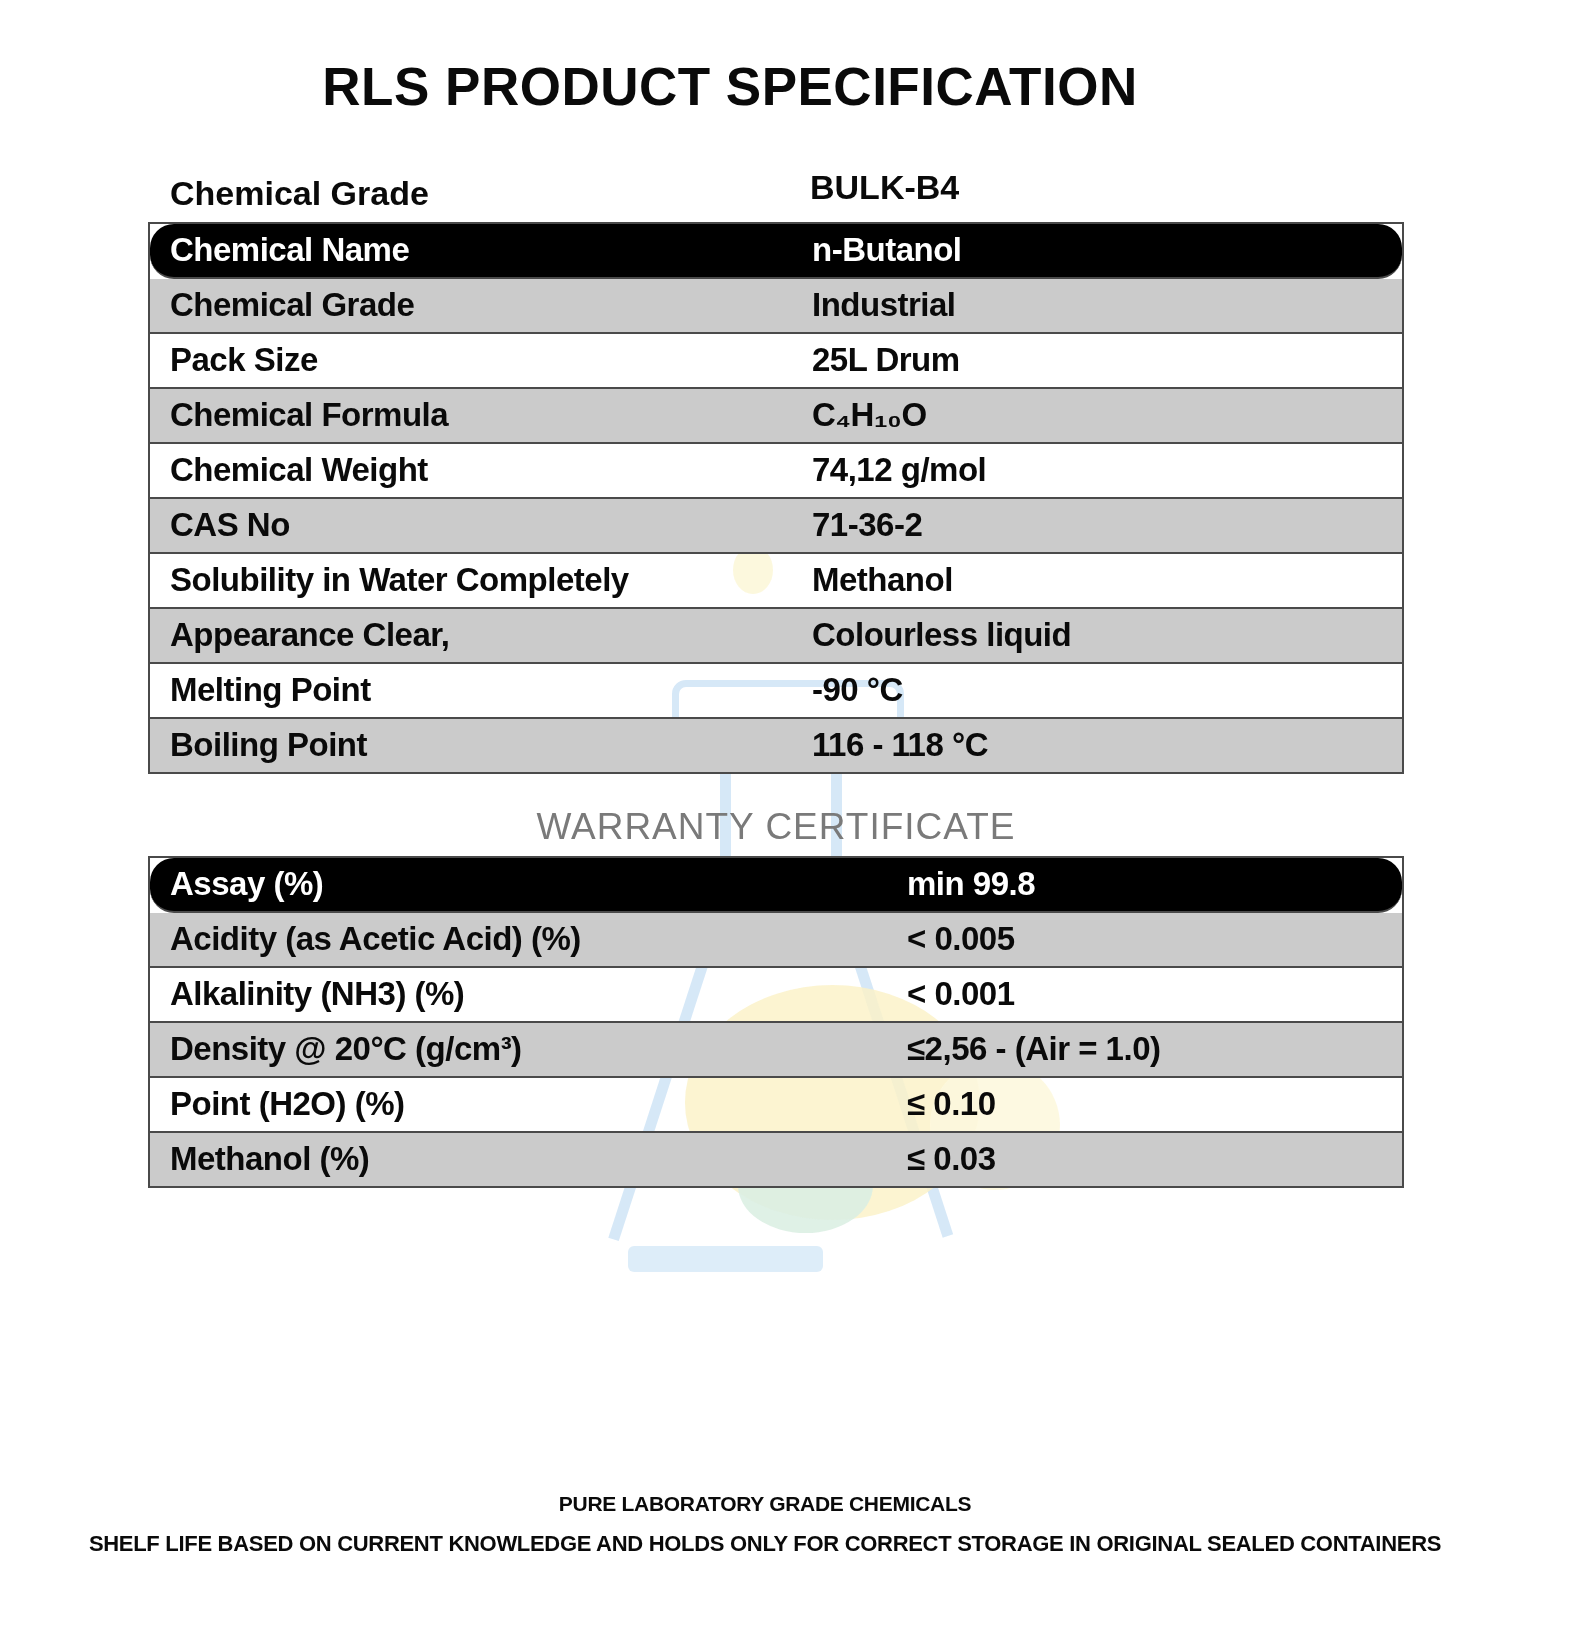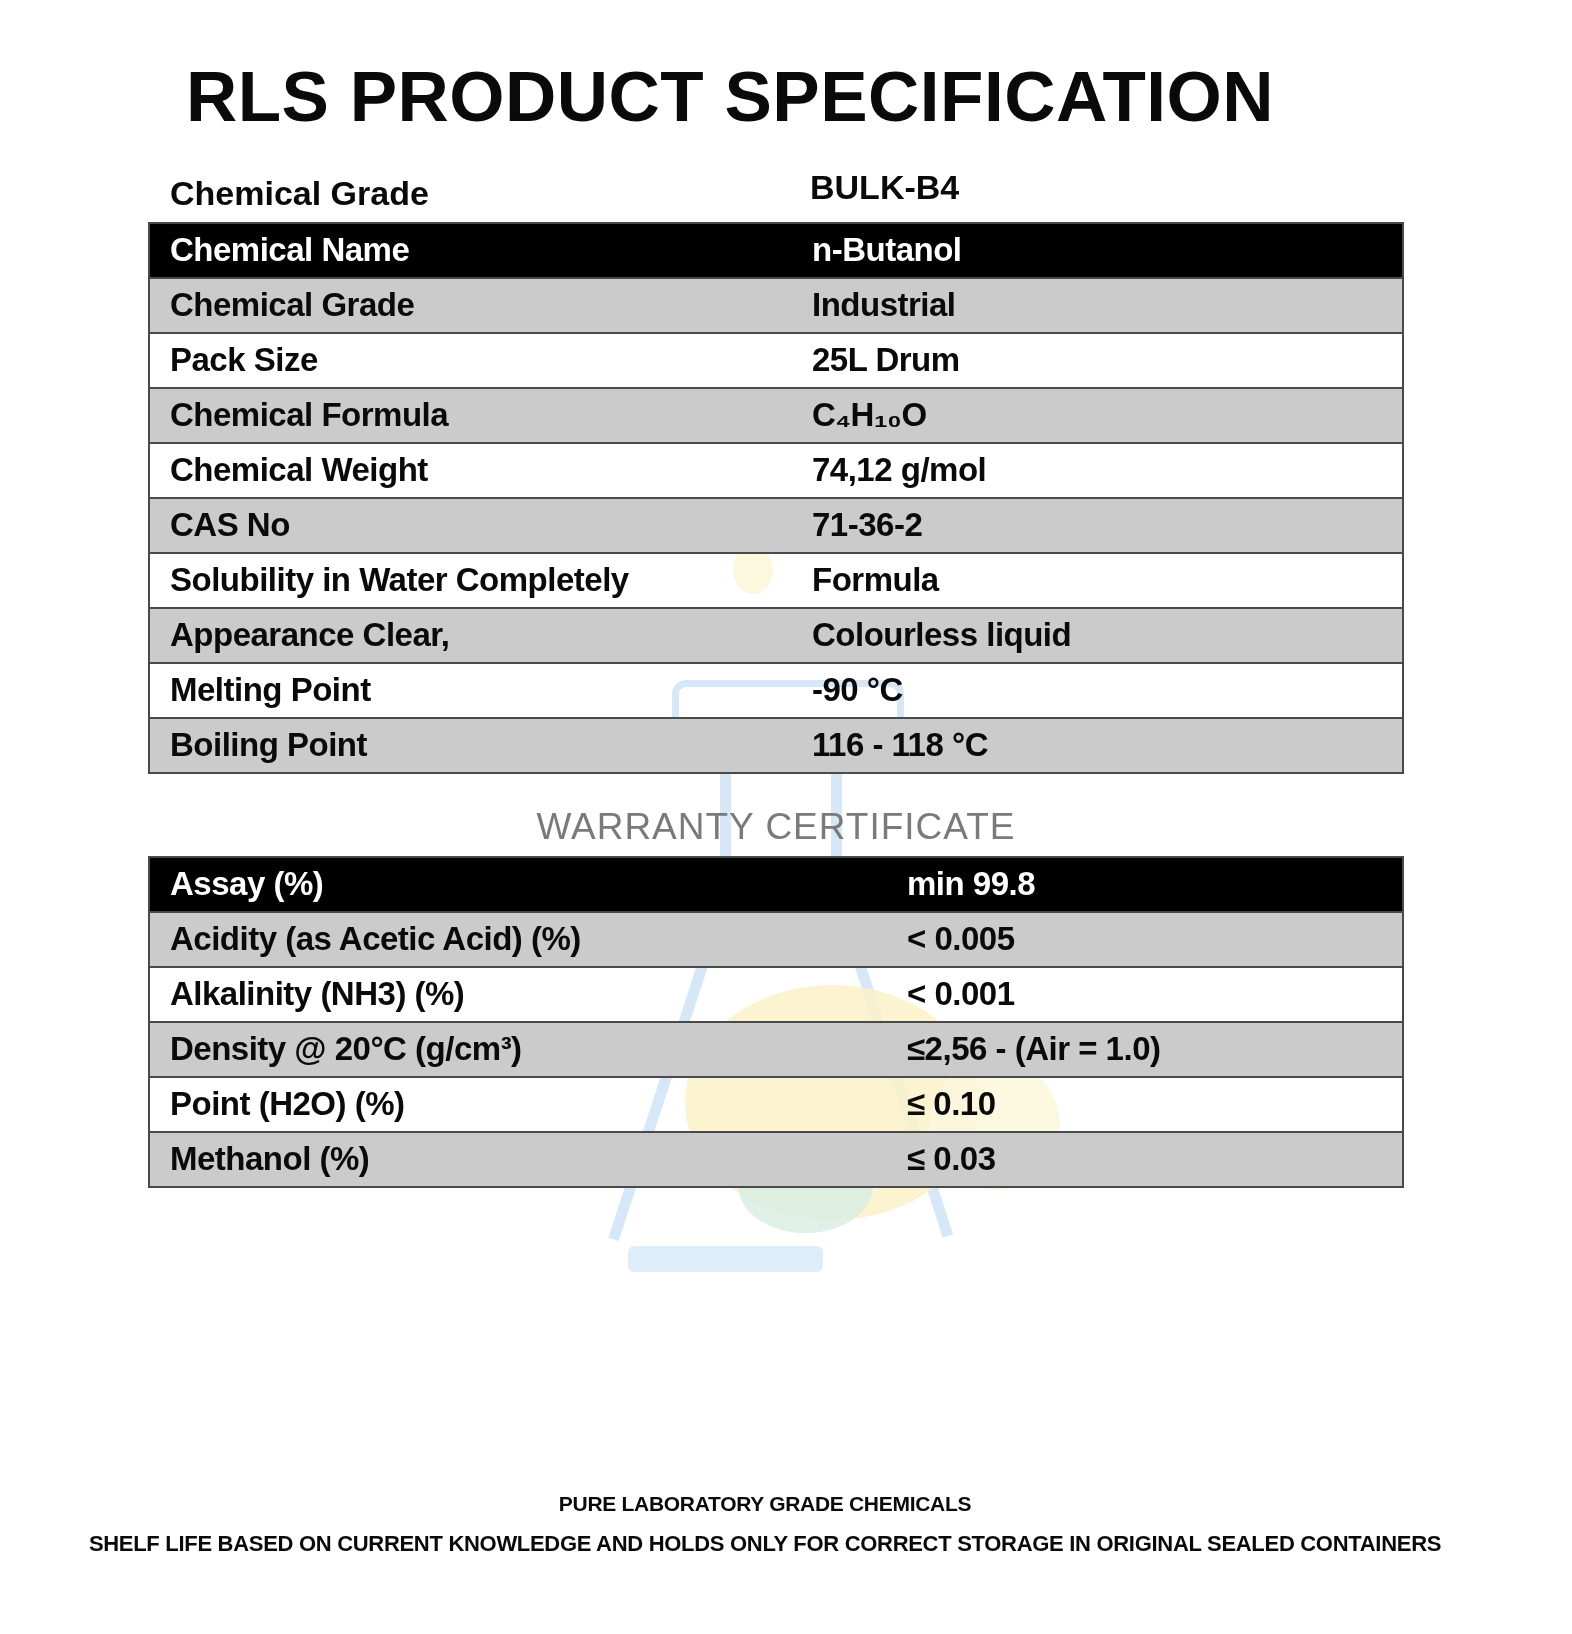--- a/index.html
+++ b/index.html
@@ -59,21 +59,21 @@
     background: #fbf6d0; border-radius: 50%; opacity: 0.85;
   }
 
   
   .content { position: relative; z-index: 1; }
 
   .doc-title {
     position: absolute;
     left: 0; top: 56px; width: 1460px;
     text-align: center;
-    font-size: 71px;
+    font-size: 53px;
     font-weight: 900;
     letter-spacing: 0.5px;
     color: #0a0a0a;
     white-space: nowrap;
   }
 
   .preheader {
     position: absolute;
     left: 148px; top: 166px; width: 1256px; height: 54px;
   }
@@ -97,21 +97,21 @@
   #table2 { top: 856px; }
 
   .row {
     position: relative;
     height: 53px;
     border-bottom: 2px solid #4a4a4a;
     background: transparent;
   }
   .row:last-child { border-bottom: none; }
   .row.gray  { background: #cbcbcb; }
-  .row.black { background: #000000; }
+  .row.black { background: #000000; border-radius: 24px; }
   .row .lbl {
     position: absolute; left: 20px; top: 50%;
     transform: translateY(-52%);
     font-size: 33px; font-weight: bold; color: #0a0a0a;
     letter-spacing: -0.5px;
     white-space: nowrap;
   }
   .row .val {
     position: absolute; top: 50%;
     transform: translateY(-52%);
@@ -198,21 +198,21 @@
       <div class="row white">
         <span class="lbl">Chemical Weight</span>
         <span class="val">74,12 g/mol</span>
       </div>
       <div class="row gray">
         <span class="lbl">CAS No</span>
         <span class="val">71-36-2</span>
       </div>
       <div class="row white">
         <span class="lbl">Solubility in Water Completely</span>
-        <span class="val">Formula</span>
+        <span class="val">Methanol</span>
       </div>
       <div class="row gray">
         <span class="lbl">Appearance Clear,</span>
         <span class="val">Colourless liquid</span>
       </div>
       <div class="row white">
         <span class="lbl">Melting Point</span>
         <span class="val">-90 °C</span>
       </div>
       <div class="row gray">

